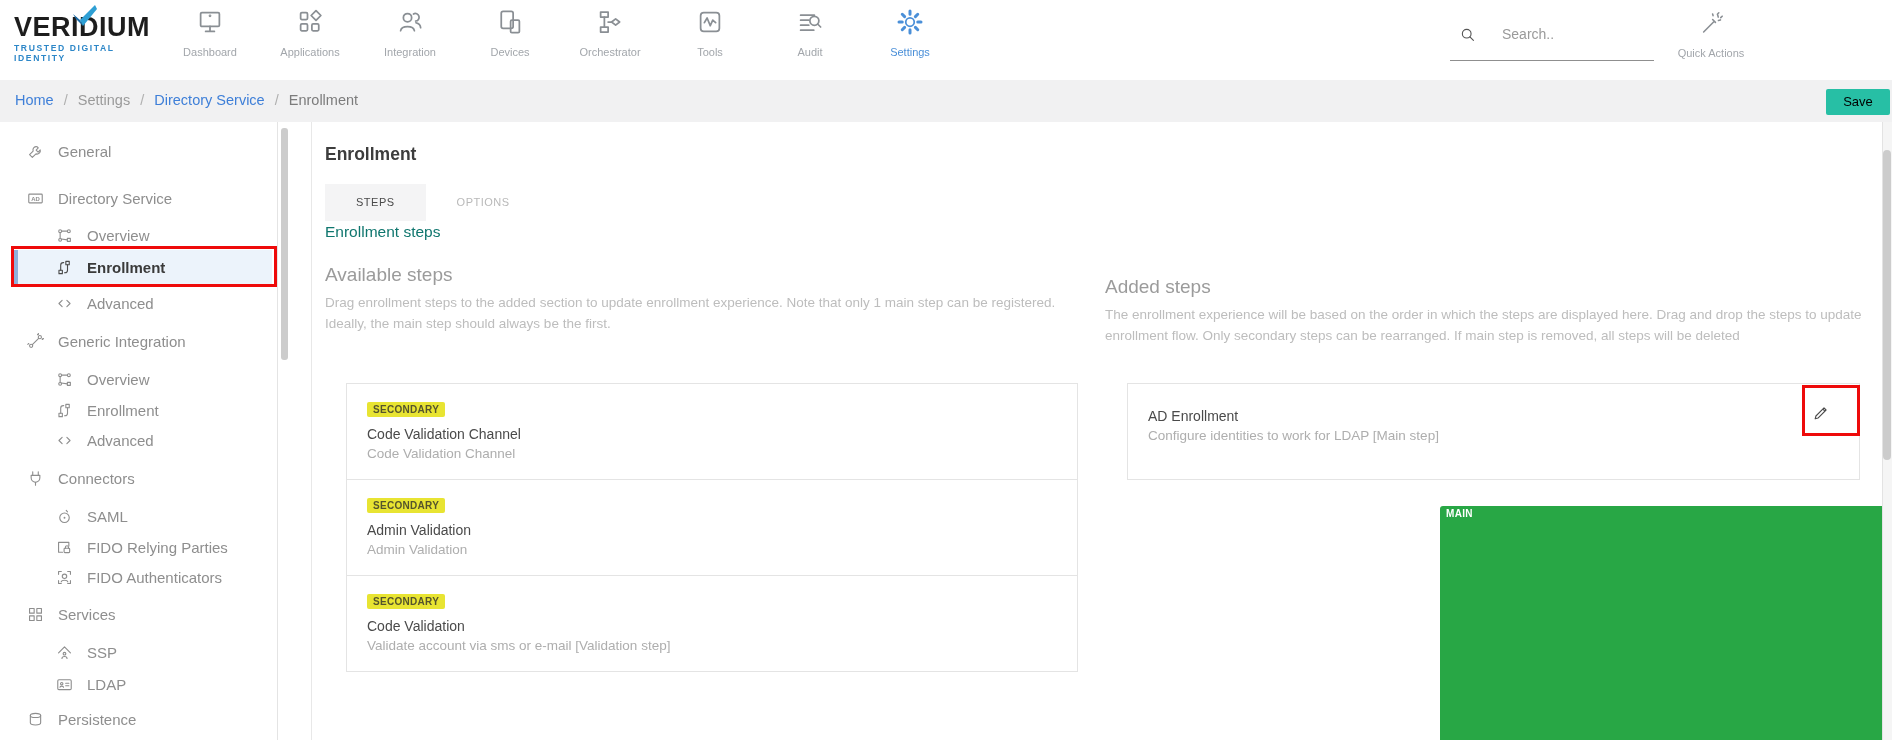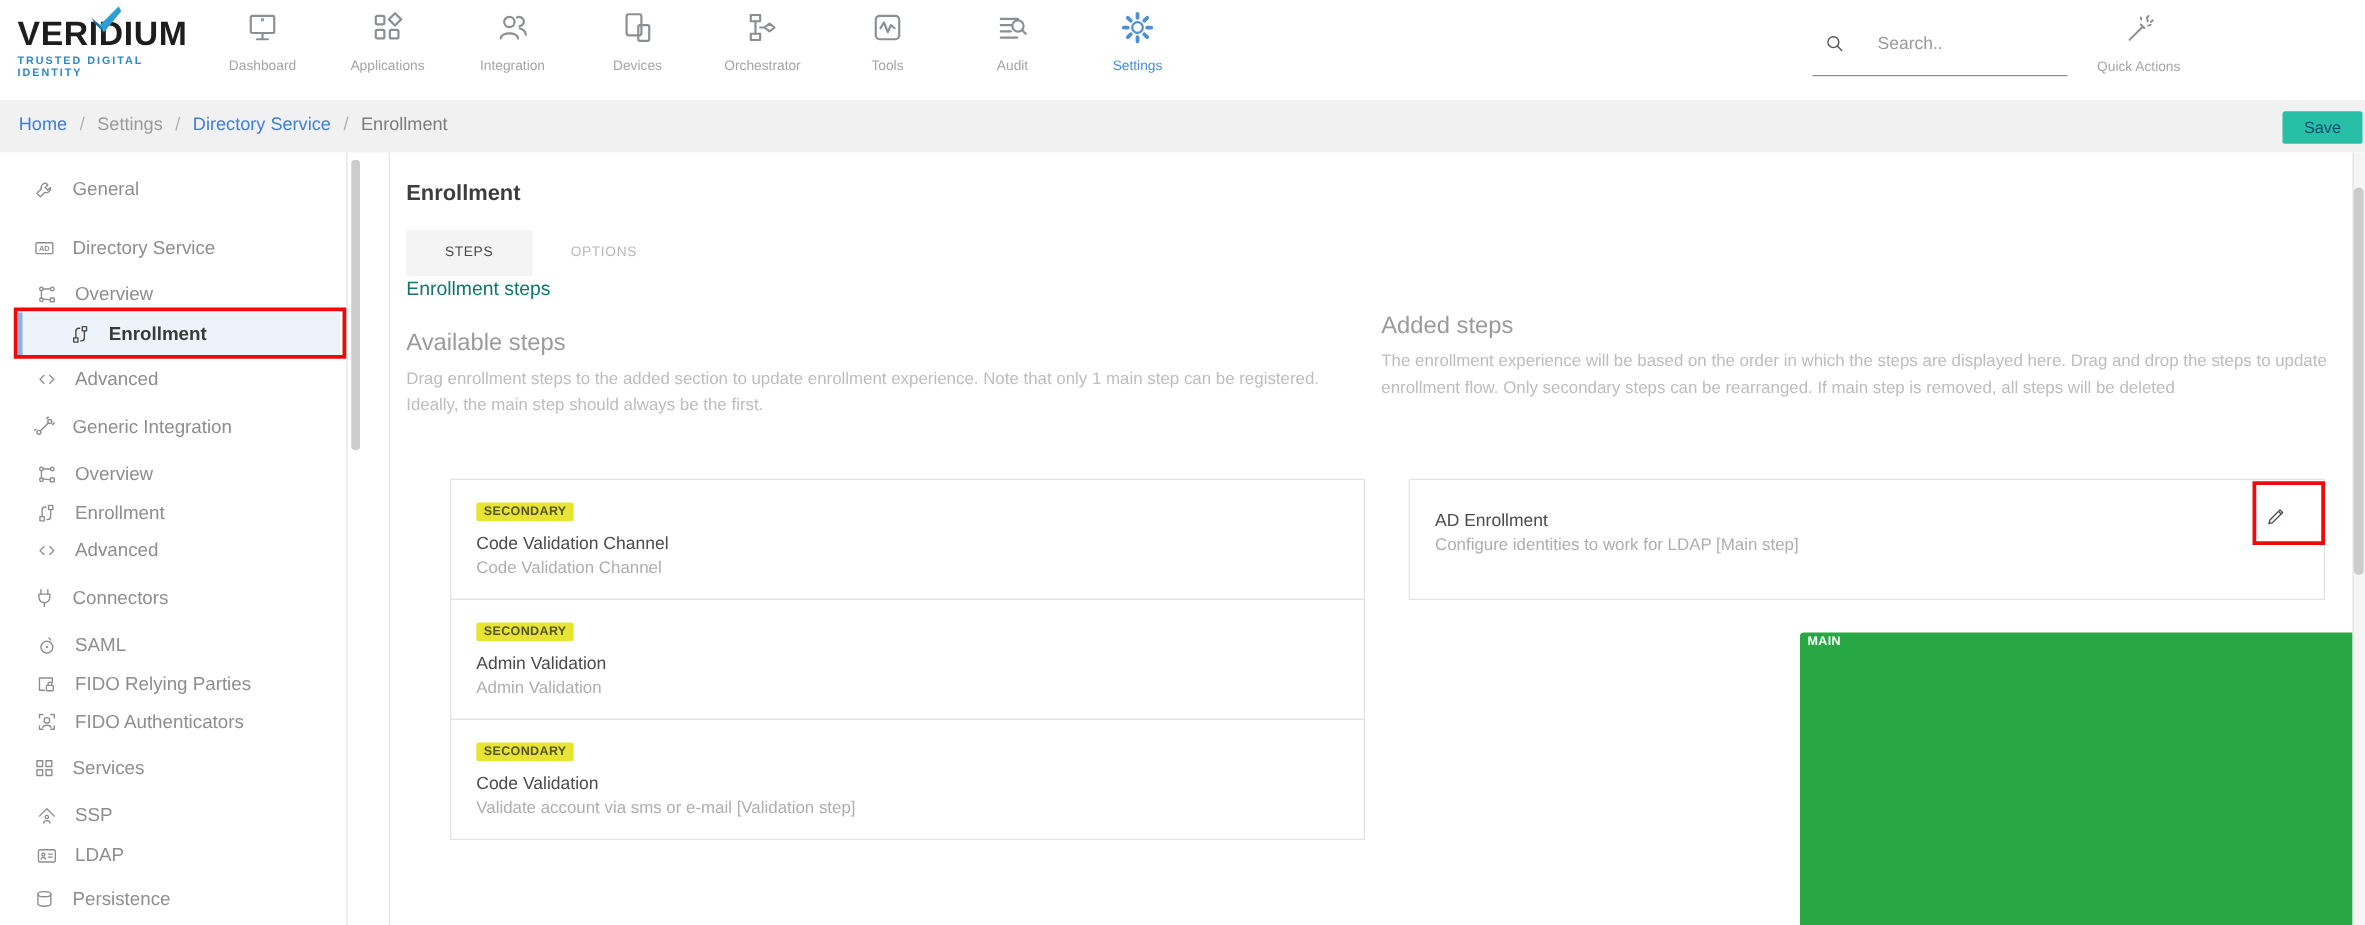--- a/index.html
+++ b/index.html
@@ -30,50 +30,50 @@
   .userbox { position:absolute; left:1760px; top:9px; width:128px; text-align:center; cursor:pointer; }
   .small-label { margin-top:6px; font-size:11px; color:#a2a6ab; white-space:nowrap; }
 
   
   .crumbbar { position:absolute; left:0; top:80px; width:1892px; height:42px; background:#f1f1f2; }
   .crumbs { position:absolute; left:15px; top:12px; font-size:14.5px; color:#9a9a9a; }
   .crumbs span { margin-right:6px; }
   .crumb-link { color:#3e7fd8; cursor:pointer; }
   .crumb-sep { color:#b0b0b0; }
   .crumb-current { color:#7c7c7c; }
-  .save-btn { position:absolute; left:1826px; top:89px; width:64px; height:26px; background:#27bfa5; color:#0c4a6e;
+  .save-btn { position:absolute; left:1826px; top:89px; width:64px; height:26px; background:#27bfa5; color:#000000;
               font-size:13px; text-align:center; line-height:26px; border-radius:2px; cursor:pointer; }
 
   
   .sidebar { position:absolute; left:0; top:122px; width:278px; height:618px; background:#fff; border-right:1px solid #e4e4e4; }
   .side-divider2 { position:absolute; left:311px; top:122px; width:1px; height:618px; background:#e8e8e8; }
   .side-scroll-thumb { position:absolute; left:281px; top:128px; width:7px; height:232px; background:#ccc; border-radius:3px; cursor:grab; }
   .side-list { position:absolute; left:0; top:14px; width:278px; }
   .side-row { display:flex; align-items:center; height:30px; padding-left:26px; font-size:15px; color:#8e8e8e; cursor:pointer; }
-  .side-row.lvl1 { padding-left:28px; }
+  .side-row.lvl1 { padding-left:55px; }
   .side-row .si { margin-right:13px; }
   .si { width:19px; height:19px; fill:none; stroke:#8e8e8e; stroke-width:1.4; stroke-linecap:round; stroke-linejoin:round; flex:none; }
   .side-row.active { background:#ecf3fb; height:34px; font-weight:bold; color:#3a3a3a; position:relative; margin-left:14px; width:258px; padding-left:41px; }
   .side-row.active::before { content:""; position:absolute; left:0; top:0; width:4px; height:34px; background:#8fb0d9; }
   .side-row.active .si { stroke:#4a4a4a; }
 
   
   .main { position:absolute; left:312px; top:122px; width:1570px; height:618px; background:#fff; }
   .page-title { position:absolute; left:13px; top:22px; font-size:17.5px; font-weight:bold; color:#3d3d3d; }
   .tabs { position:absolute; left:13px; top:62px; display:flex; }
   .tab { height:37px; line-height:37px; padding:0 31px; font-size:11px; letter-spacing:.5px; color:#b9b9b9; cursor:pointer; }
   .tab.active { background:#f4f4f5; color:#4a4a4a; }
   .section-title { position:absolute; left:13px; top:101px; font-size:15.5px; font-weight:normal; color:#0f766e; }
 
   .col-head-left  { position:absolute; left:13px;  top:142px; width:742px; }
-  .col-head-right { position:absolute; left:793px; top:128px; width:762px; }
+  .col-head-right { position:absolute; left:793px; top:154px; width:762px; }
   .col-title { font-size:19px; color:#9b9b9b; }
   .col-desc  { margin-top:6px; font-size:13.5px; line-height:21px; color:#bdbdbd; }
 
-  .cards-left  { position:absolute; left:48px;  top:261px; width:732px; }
+  .cards-left  { position:absolute; left:34px;  top:261px; width:732px; }
   .cards-right { position:absolute; left:815px; top:261px; width:733px; }
   .card { background:#fff; border:1px solid #e4e4e4; height:97px; padding:15px 20px; position:relative; cursor:grab; }
   .card + .card { margin-top:-1px; }
   .badge { display:inline-block; font-size:10px; font-weight:bold; padding:2px 6px; border-radius:2px; letter-spacing:.3px; }
   .badge.secondary { background:#e8e432; color:#55542c; }
   .badge.main { background:#28a745; color:#fff; border-radius:3px; }
   .card-title { margin-top:9px; font-size:14px; color:#4a4a4a; }
   .card-sub { margin-top:4px; font-size:13.5px; color:#aeaeae; }
   .edit-btn { position:absolute; right:22px; top:13px; width:32px; height:32px; display:flex; align-items:center; justify-content:center; cursor:pointer; background:#fff; }
   .edit-btn svg { width:20px; height:20px; fill:none; stroke:#4a4a4a; stroke-width:1.3; stroke-linejoin:round; }

